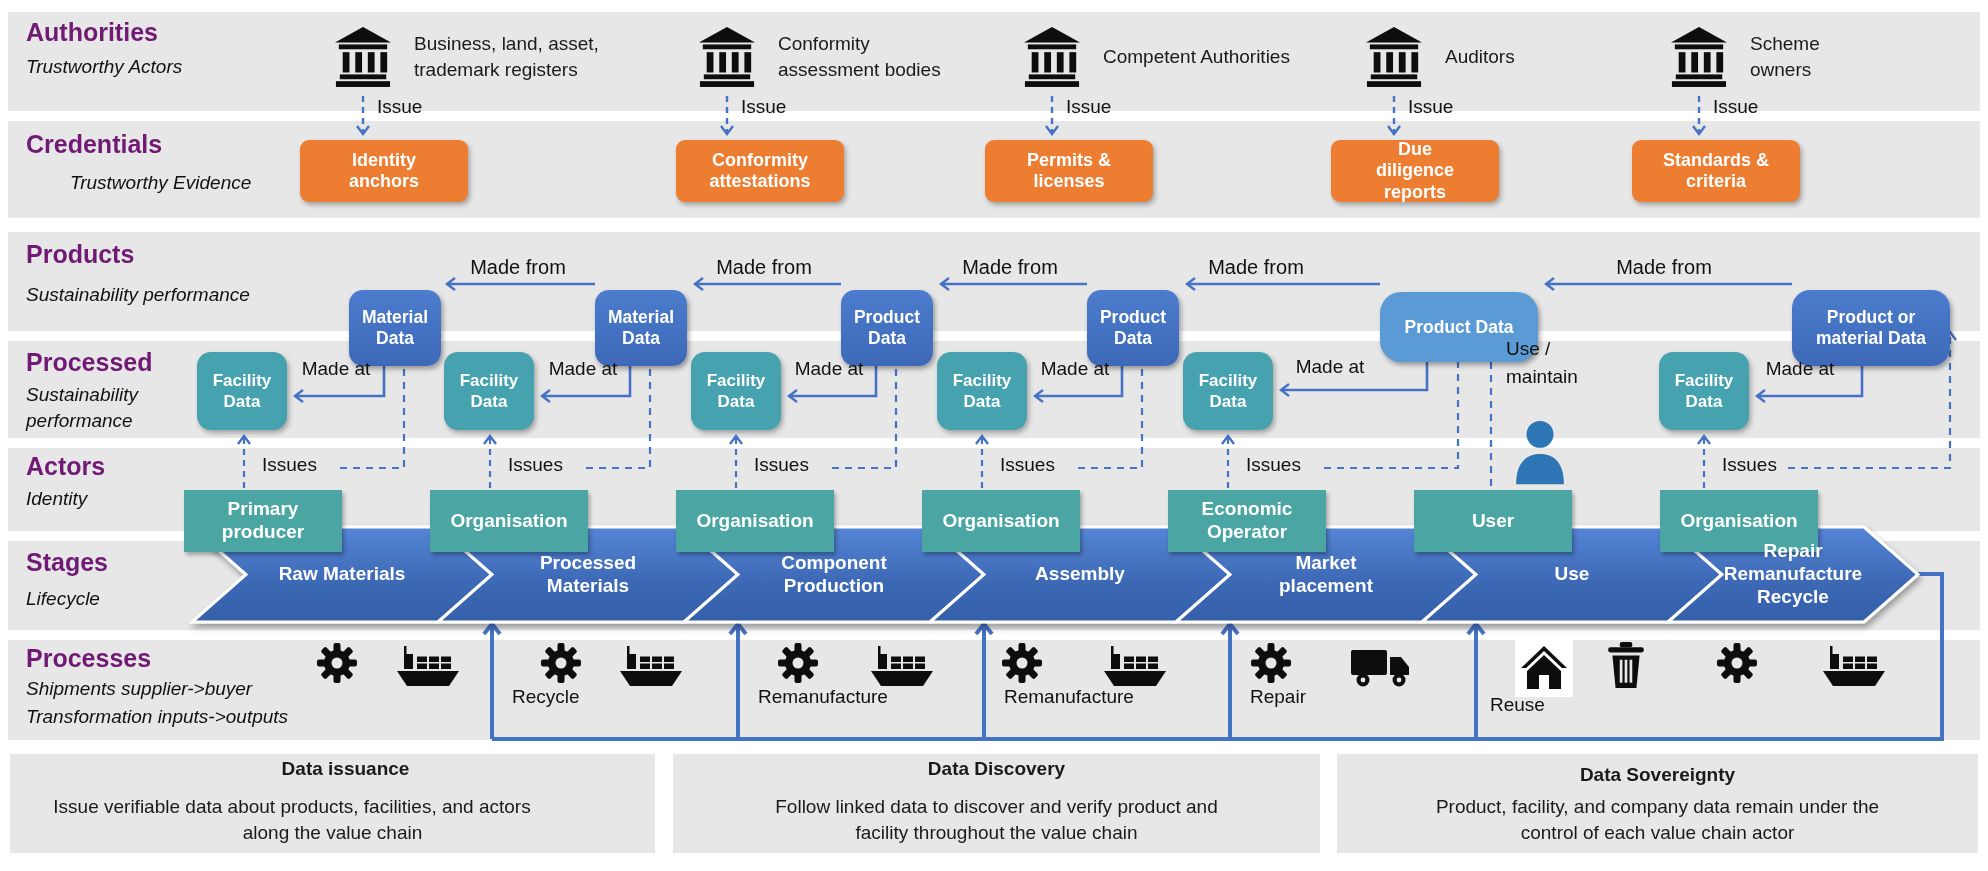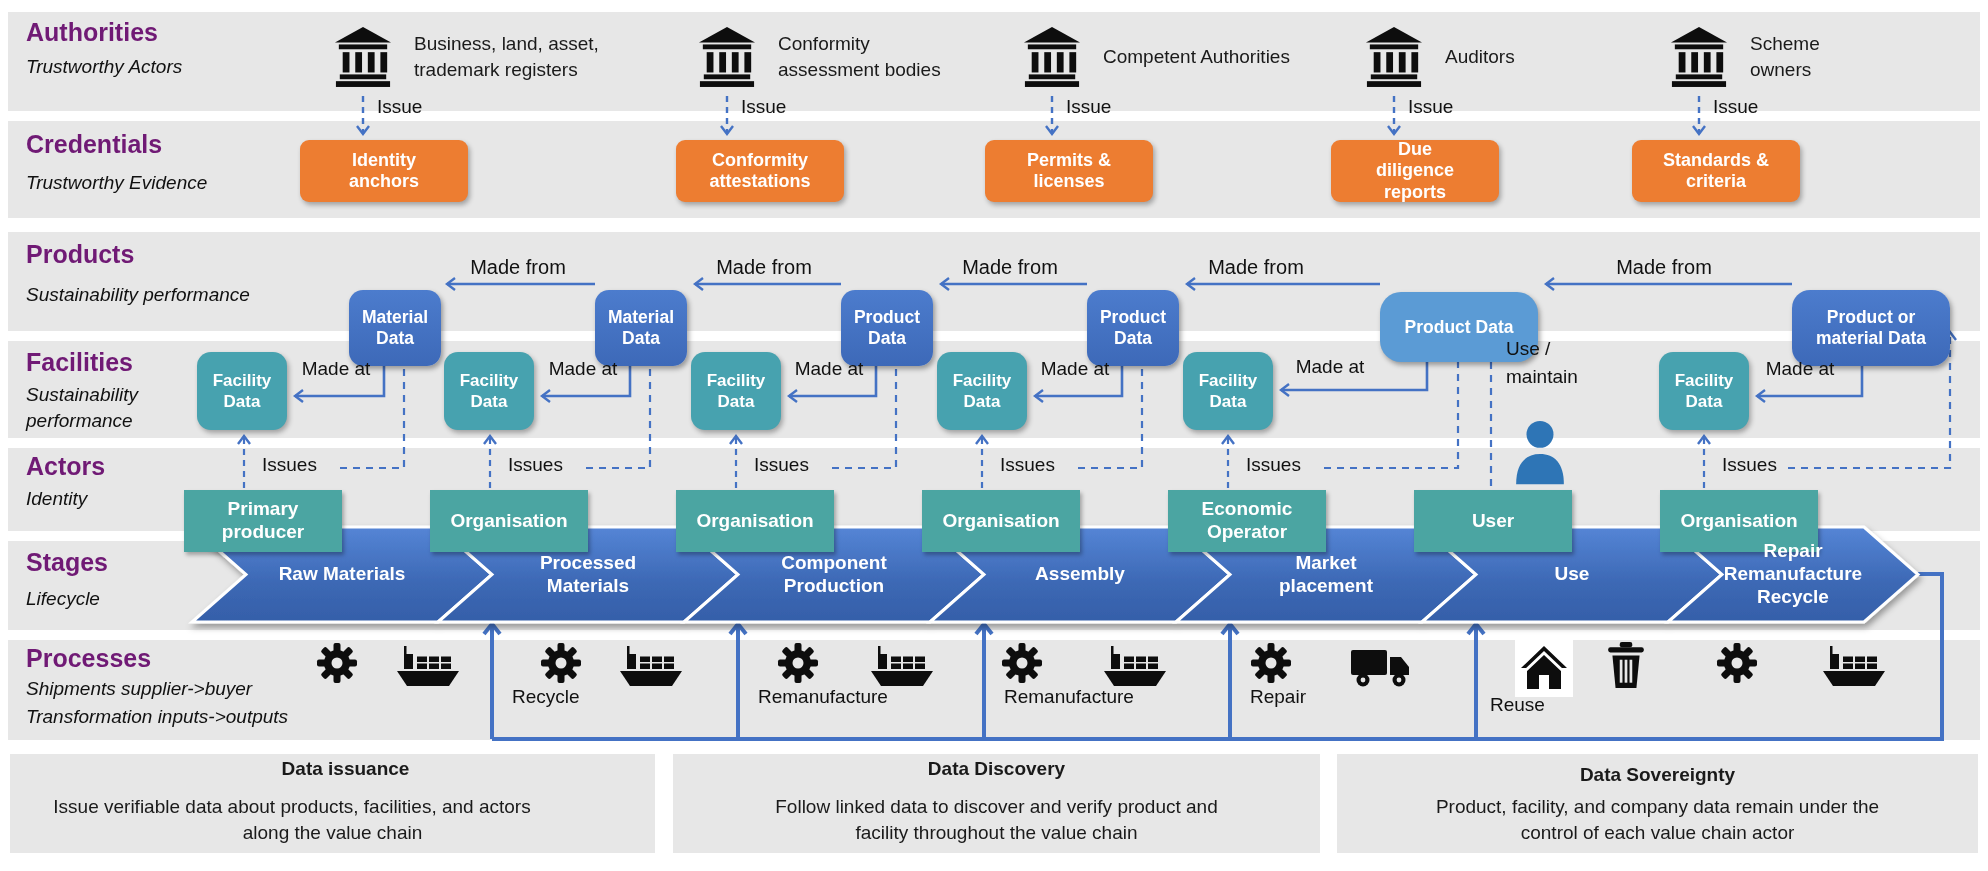--- a/index.html
+++ b/index.html
@@ -46,24 +46,24 @@
   <div class="band" style="top:121px;height:97px;"></div>
   <div class="band" style="top:232px;height:99px;"></div>
   <div class="band" style="top:341px;height:97px;"></div>
   <div class="band" style="top:448px;height:83px;"></div>
   <div class="band" style="top:541px;height:89px;"></div>
   <div class="band" style="top:640px;height:100px;"></div>
 
   <div class="rowtitle" style="top:18px;">Authorities</div>
   <div class="rowsub" style="top:56px;">Trustworthy Actors</div>
   <div class="rowtitle" style="top:130px;">Credentials</div>
-  <div class="rowsub" style="top:172px;">Trustworthy Evidence</div>
+  <div class="rowsub" style="top:172px;margin-left:44px;">Trustworthy Evidence</div>
   <div class="rowtitle" style="top:240px;">Products</div>
   <div class="rowsub" style="top:284px;">Sustainability performance</div>
-  <div class="rowtitle" style="top:348px;">Facilities</div>
+  <div class="rowtitle" style="top:348px;">Processed</div>
   <div class="rowsub wrap" style="top:382px;">Sustainability performance</div>
   <div class="rowtitle" style="top:452px;">Actors</div>
   <div class="rowsub" style="top:488px;">Identity</div>
   <div class="rowtitle" style="top:548px;">Stages</div>
   <div class="rowsub" style="top:588px;">Lifecycle</div>
   <div class="rowtitle" style="top:644px;">Processes</div>
   <div class="rowsub" style="top:678px;">Shipments supplier-&gt;buyer</div>
   <div class="rowsub" style="top:706px;">Transformation inputs-&gt;outputs</div>
 
   <svg class="layer" width="1988" height="871">

